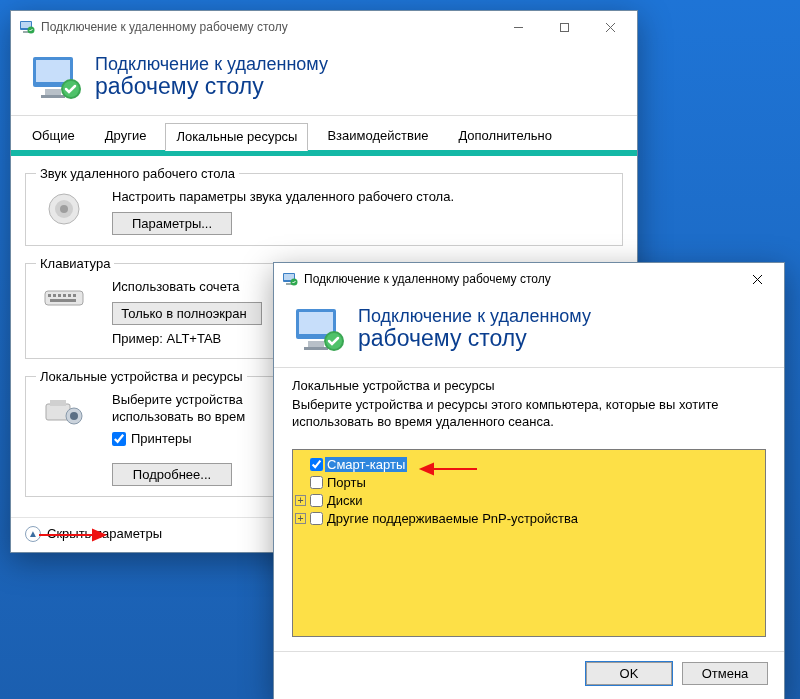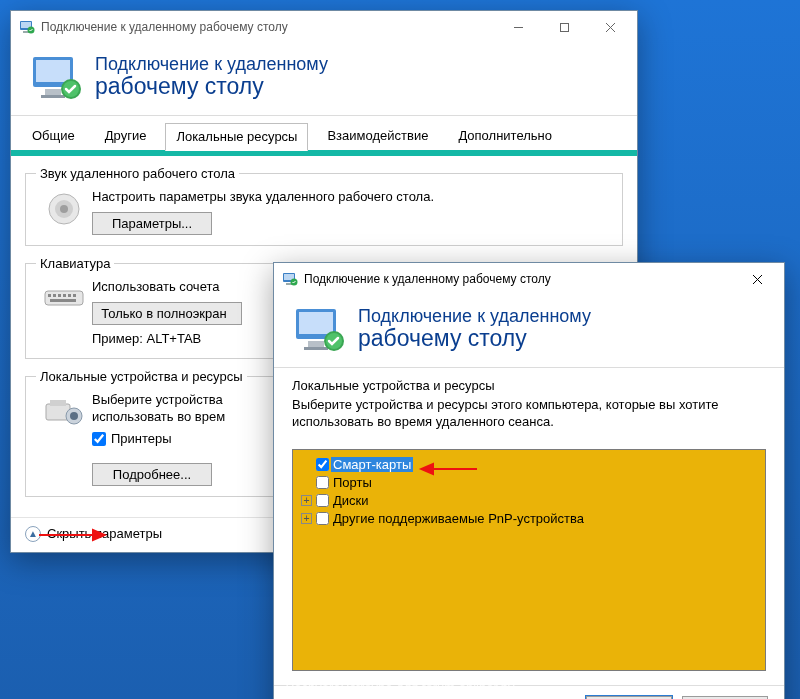--- a/index.html
+++ b/index.html
@@ -19,38 +19,38 @@
 .brand-text .l1 { color: #0a3e8f; font-size: 18px; }
 .brand-text .l2 { color: #0a3e8f; font-size: 23px; font-weight: normal; margin-top: -2px; }
 
 .tabs-row { display: flex; padding: 6px 10px 0 10px; border-bottom: 6px solid #14b8a6; gap: 8px; }
 .tab { padding: 5px 10px 6px 10px; font-size: 13px; border: 1px solid transparent; color: #000; cursor: default; white-space: nowrap; }
 .tab.active { background: #fff; border: 1px solid #bfbfbf; border-bottom-color: #fff; position: relative; top: 1px; }
 
 .tab-body { padding: 10px 14px; }
 fieldset.grp { border: 1px solid #cfcfcf; margin: 0 0 10px 0; padding: 8px 10px 10px 10px; }
 fieldset.grp > legend { font-size: 13px; padding: 0 4px; }
-.row { display: flex; }
+.row { display: flex; gap: 20px; }
 .row .glyph { width: 56px; display: flex; align-items: flex-start; justify-content: center; padding-top: 2px; }
 .row .col { flex: 1; }
 .desc { font-size: 13px; margin-bottom: 6px; line-height: 1.3; }
 .btn { display: inline-block; min-width: 120px; padding: 3px 14px; background: #e9e9e9; border: 1px solid #9b9b9b; font-size: 13px; text-align: center; cursor: default; }
 .chk { display: inline-flex; align-items: center; gap: 5px; font-size: 13px; }
 .chk input { width: 14px; height: 14px; margin: 0; }
 
 .collapse-row { display: flex; align-items: center; gap: 6px; padding: 8px 14px 10px 14px; border-top: 1px solid #e4e4e4; }
 .chevron { width: 16px; height: 16px; border: 1px solid #8aa3bd; border-radius: 50%; display: flex; align-items: center; justify-content: center; color: #3c6ea0; font-size: 10px; line-height: 1; }
 .collapse-row span.lbl { color: #000; font-size: 13px; }
 
 
 .sub { width: 512px; }
 .sub .body { padding: 10px 18px 14px 18px; }
 .sub-lbl { font-size: 13px; margin-bottom: 4px; }
 .sub-desc { font-size: 13px; line-height: 1.3; margin-bottom: 18px; }
-.treebox { border: 1px solid #7a7a7a; padding: 6px 6px 6px 8px; height: 222px; background: #eab308; }
+.treebox { border: 1px solid #7a7a7a; padding: 6px 6px 6px 2px; height: 188px; background: #fde047; }
 .tnode { display: flex; align-items: center; height: 18px; font-size: 13px; }
 .plusminus { width: 11px; height: 11px; border: 1px solid #888; margin: 0 4px 0 0; display: flex; align-items: center; justify-content: center; font-size: 10px; font-family: monospace; line-height: 1; color: #555; }
 .indent { width: 15px; display: inline-block; }
 .tcb { width: 13px; height: 13px; margin: 0 2px 0 0; }
 .tlabel { padding: 0 2px; }
 .tlabel.sel { background: #2e86de; color: #fff; }
 .btnrow { display: flex; justify-content: flex-end; gap: 10px; padding: 10px 16px 14px 0; border-top: 1px solid #dedede; }
 .btnrow .btn { min-width: 86px; }
 
 .arrow-annot { position: absolute; pointer-events: none; }

